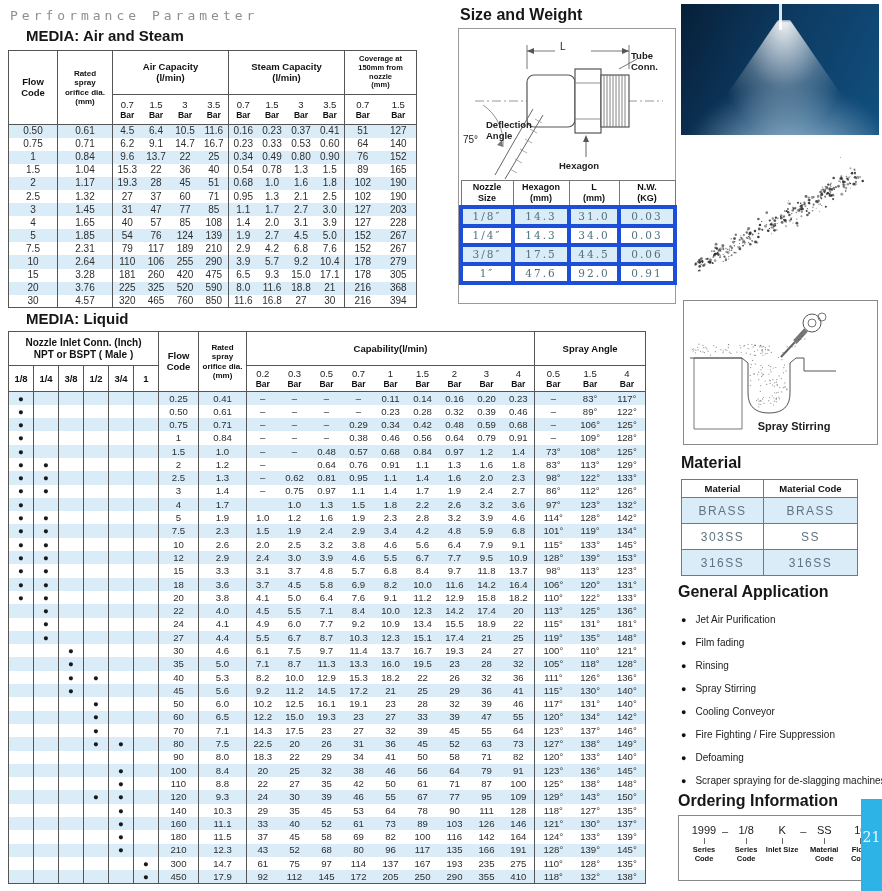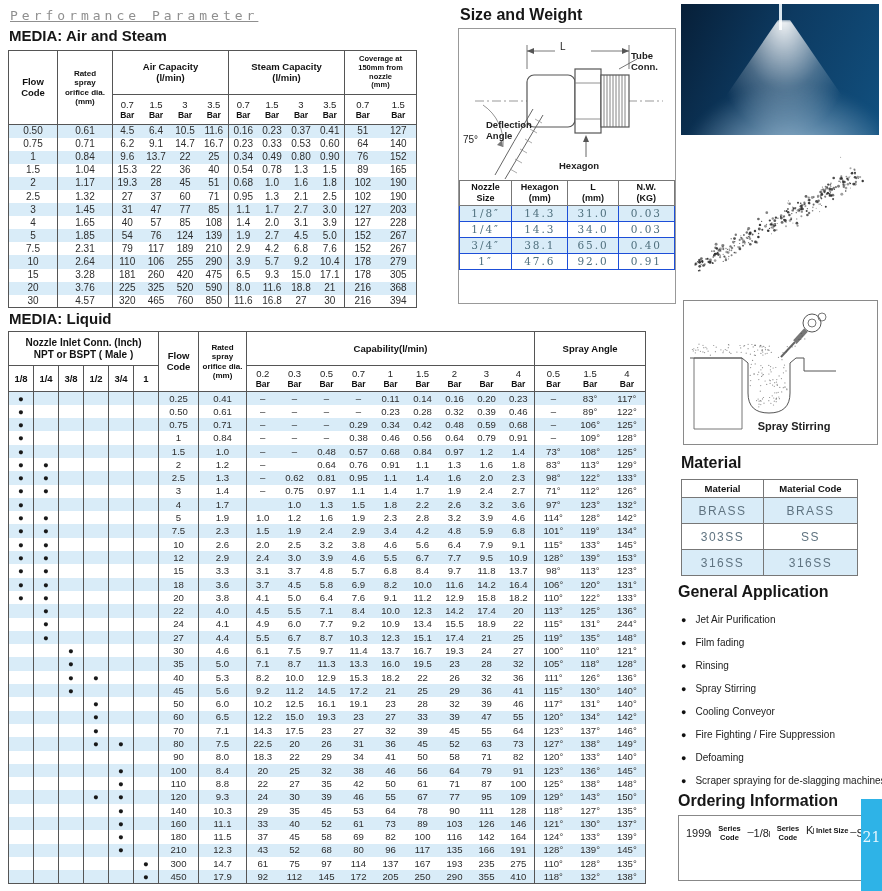--- a/index.html
+++ b/index.html
@@ -1,21 +1,21 @@
 <!DOCTYPE html>
 <html style="--stripe-blue: #d9ecf8; --accent-cyan: #2eb3e7; --photo-dark: #071f38; --photo-mid: #11507f;"><head>
 <meta charset="utf-8">
 <style>
   html,body{margin:0;padding:0;}
   body{position:relative;width:882px;height:891px;background:#fff;font-family:"Liberation Sans",sans-serif;overflow:hidden;}
   .abs{position:absolute;}
   
-  #title{left:10px;top:8px;font-family:"DejaVu Sans Mono",monospace;font-size:13px;letter-spacing:4px;color:#8f8f8f;text-decoration:underline;}
+  #title{left:10px;top:8px;font-family:"DejaVu Sans Mono",monospace;font-size:13px;letter-spacing:4px;color:#8f8f8f;}
   .secHead{font-size:16px;font-weight:bold;color:#161616;}
-  .mediaHead{font-size:15px;font-weight:bold;color:#161616;}
+  .mediaHead{font-size:15px;font-weight:bold;color:#161616;margin-left:17px;}
   
   .dtab{border-collapse:collapse;table-layout:fixed;border:1px solid #555;background:#fff;}
   .dtab th{font-weight:bold;color:#111;text-align:center;vertical-align:middle;padding:0;}
   .dtab td{text-align:center;vertical-align:middle;padding:0;color:#2e2e2e;line-height:1;}
   .dtab tbody tr:nth-child(odd){background:var(--stripe-blue);}
   .dtab tbody tr:first-child td{border-top:1px solid #555;}
   .bl{border-left:1px solid #555;}
   .grp{border-bottom:1px solid #555;}
   .pre{white-space:pre-line;line-height:1.15;}
   #airTable{left:8px;top:50px;width:408px;}
@@ -43,21 +43,21 @@
   .swDiag{position:relative;width:214px;height:150px;}
   .swDiag svg{display:block;}
   .dlabel{position:absolute;color:#222;}
   .lblL{left:97px;top:12px;font-size:10px;background:#fff;padding:0 4px;}
   .lblTube{left:172px;top:22px;width:42px;font-weight:bold;font-size:9.5px;line-height:1.15;}
   .lblHex{left:100px;top:131px;font-weight:bold;font-size:9.5px;}
   .lblAngV{left:4px;top:105px;font-size:10px;}
   .lblAng{left:27px;top:90px;width:64px;font-weight:bold;font-size:9.5px;line-height:1.2;}
   #swTable{width:100%;border-collapse:collapse;table-layout:fixed;margin-top:1px;}
   #swTable th{border:1px solid #777;font-size:9px;font-weight:bold;color:#111;padding:1px 0;white-space:pre-line;line-height:1.2;}
-  #swTable td{border:1px solid #1d4ed8;text-align:center;font-family:"DejaVu Serif",serif;font-size:10.5px;color:#50707e;letter-spacing:2px;height:15px;padding:0;}
+  #swTable td{border:4px solid #1d4ed8;text-align:center;font-family:"DejaVu Serif",serif;font-size:10.5px;color:#50707e;letter-spacing:2px;height:15px;padding:0;}
   #swTable tbody tr:nth-child(odd){background:var(--stripe-blue);}
   
   #photo{left:681px;top:4px;width:198px;height:131px;background:linear-gradient(115deg,var(--photo-dark) 0%,#0d3a61 45%,var(--photo-mid) 100%);overflow:hidden;}
   #photo .jet{position:absolute;left:98px;top:0;width:3px;height:26px;background:rgba(240,250,255,.9);}
   #photo .cone{position:absolute;left:28px;top:16px;width:150px;height:118px;background:radial-gradient(ellipse 50% 100% at 50% 0%,rgba(255,255,255,.95),rgba(255,255,255,.25) 60%,rgba(255,255,255,0) 100%);clip-path:polygon(46% 0,54% 0,108% 100%,-8% 100%);filter:blur(1.5px);}
   #photo .mist{position:absolute;left:0;bottom:-34px;width:100%;height:84px;background:radial-gradient(ellipse at 55% 100%,rgba(214,238,255,.85),rgba(214,238,255,0) 72%);filter:blur(4px);}
   #stipple{left:683px;top:150px;width:193px;height:140px;background:#fff;}
   #stirBox{left:683px;top:300px;width:193px;height:143px;border:1px solid #8a8a8a;background:#fff;position:absolute;}
   .stirLbl{position:absolute;left:50px;top:119px;width:120px;text-align:center;font-weight:bold;font-size:11px;color:#222;}
   #matHeading{left:681px;top:454px;}
@@ -67,21 +67,21 @@
   #matTable tbody tr:nth-child(odd){background:var(--stripe-blue);}
   #appsHeading{left:678px;top:583px;}
   #appsList{left:681px;top:608px;width:201px;list-style:none;margin:0;padding:0;}
   #appsList li{display:flex;align-items:center;height:23px;white-space:nowrap;}
   .abul{font-size:9px;color:#111;margin-right:9px;}
   .atxt{font-size:10px;color:#222;}
   #ordHeading{left:678px;top:792px;}
   #ordBox{left:678px;top:815px;width:184px;height:64px;border:1px solid #888;background:#fff;}
   #orderRow{display:flex;justify-content:space-between;align-items:flex-start;padding:8px 7px 0 7px;}
   .osep{font-size:11px;color:#333;margin-top:1px;}
-  .opart{display:flex;flex-direction:row;align-items:center;}
+  .opart{display:flex;flex-direction:column;align-items:center;}
   .oval{font-size:11px;color:#222;}
   .otick{width:1px;height:6px;background:#666;margin:2px 0 1px 0;}
   .olab{font-size:7.5px;font-weight:bold;color:#111;text-align:center;width:36px;line-height:1.2;}
   #pageTab{left:861px;top:799px;width:21px;height:92px;background:var(--accent-cyan);color:#e6f7ff;font-family:"DejaVu Serif",serif;font-size:14px;text-align:center;padding-top:30px;box-sizing:border-box;}
 </style>
 </head>
 <body>
 
 <div id="title" class="abs">Performance Parameter</div>
 <div id="airHeading" class="abs mediaHead" style="left:9px;top:27px;">MEDIA: Air and Steam</div>
@@ -622,21 +622,21 @@
         <td class="bl">1.4</td>
         <td class="bl">–</td>
         <td>0.75</td>
         <td>0.97</td>
         <td>1.1</td>
         <td>1.4</td>
         <td>1.7</td>
         <td>1.9</td>
         <td>2.4</td>
         <td>2.7</td>
-        <td class="bl">71°</td>
+        <td class="bl">86°</td>
         <td>112°</td>
         <td>126°</td>
       </tr>
       <tr>
         <td class="dot">●</td>
         <td class="bl dot"></td>
         <td class="bl dot"></td>
         <td class="bl dot"></td>
         <td class="bl dot"></td>
         <td class="bl dot"></td>
@@ -844,21 +844,21 @@
         <td>6.0</td>
         <td>7.7</td>
         <td>9.2</td>
         <td>10.9</td>
         <td>13.4</td>
         <td>15.5</td>
         <td>18.9</td>
         <td>22</td>
         <td class="bl">115°</td>
         <td>131°</td>
-        <td>244°</td>
+        <td>181°</td>
       </tr>
       <tr>
         <td class="dot"></td>
         <td class="bl dot">●</td>
         <td class="bl dot"></td>
         <td class="bl dot"></td>
         <td class="bl dot"></td>
         <td class="bl dot"></td>
         <td class="bl">27</td>
         <td class="bl">4.4</td>
@@ -1330,24 +1330,24 @@
           <td>31.0</td>
           <td>0.03</td>
         </tr>
         <tr>
           <td>1/4″</td>
           <td>14.3</td>
           <td>34.0</td>
           <td>0.03</td>
         </tr>
         <tr>
-          <td>3/4″</td>
-          <td>38.1</td>
-          <td>65.0</td>
-          <td>0.40</td>
+          <td>3/8″</td>
+          <td>17.5</td>
+          <td>44.5</td>
+          <td>0.06</td>
         </tr>
         <tr>
           <td>1″</td>
           <td>47.6</td>
           <td>92.0</td>
           <td>0.91</td>
         </tr>
       </tbody>
   </table>
 </div>

